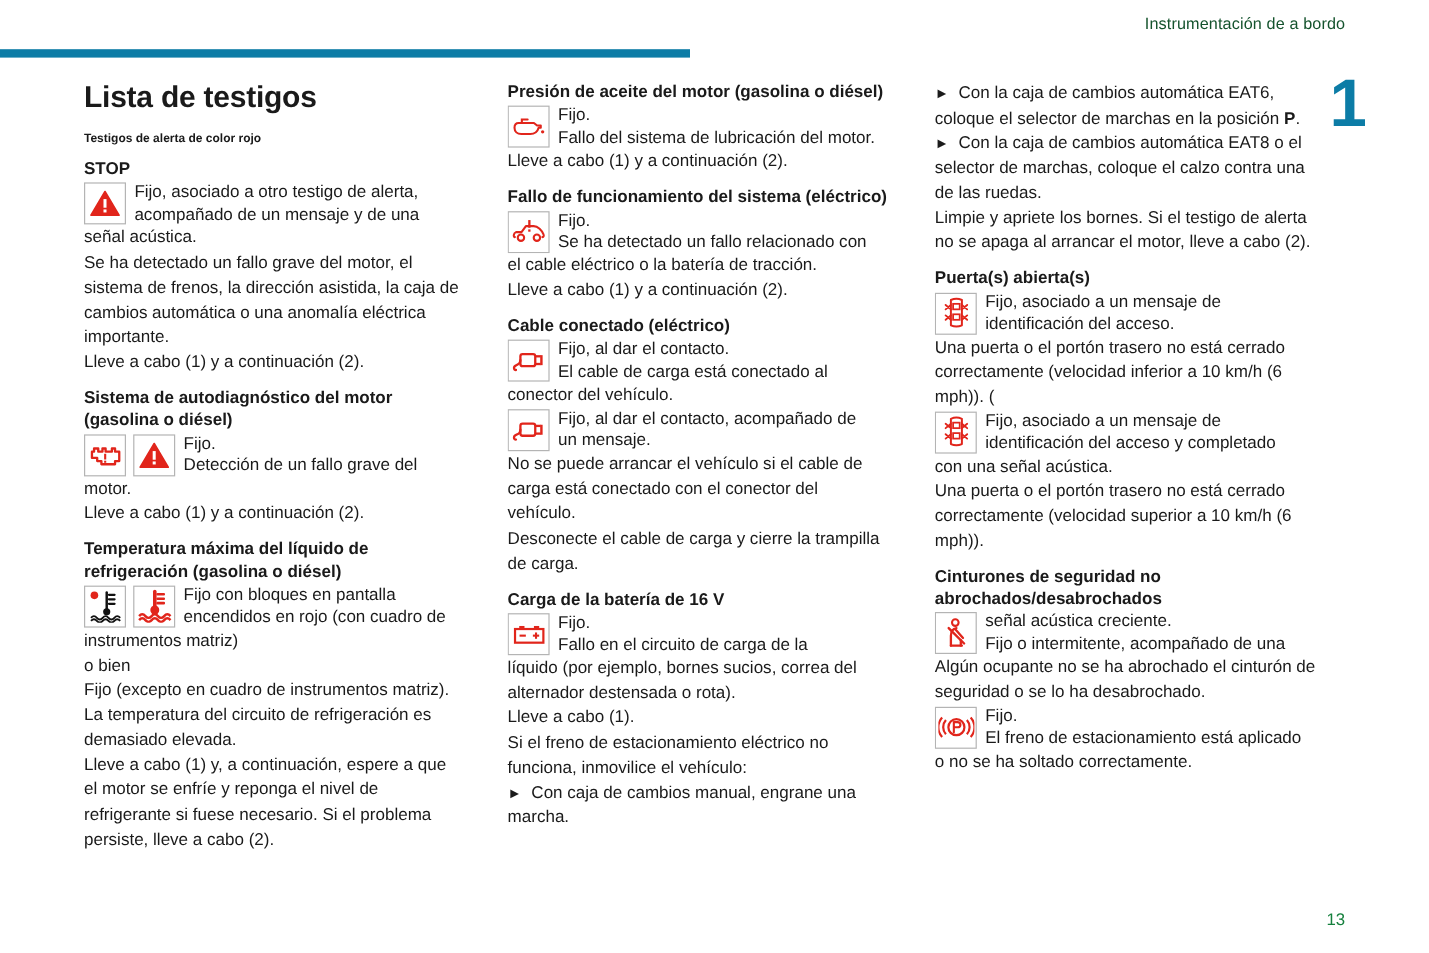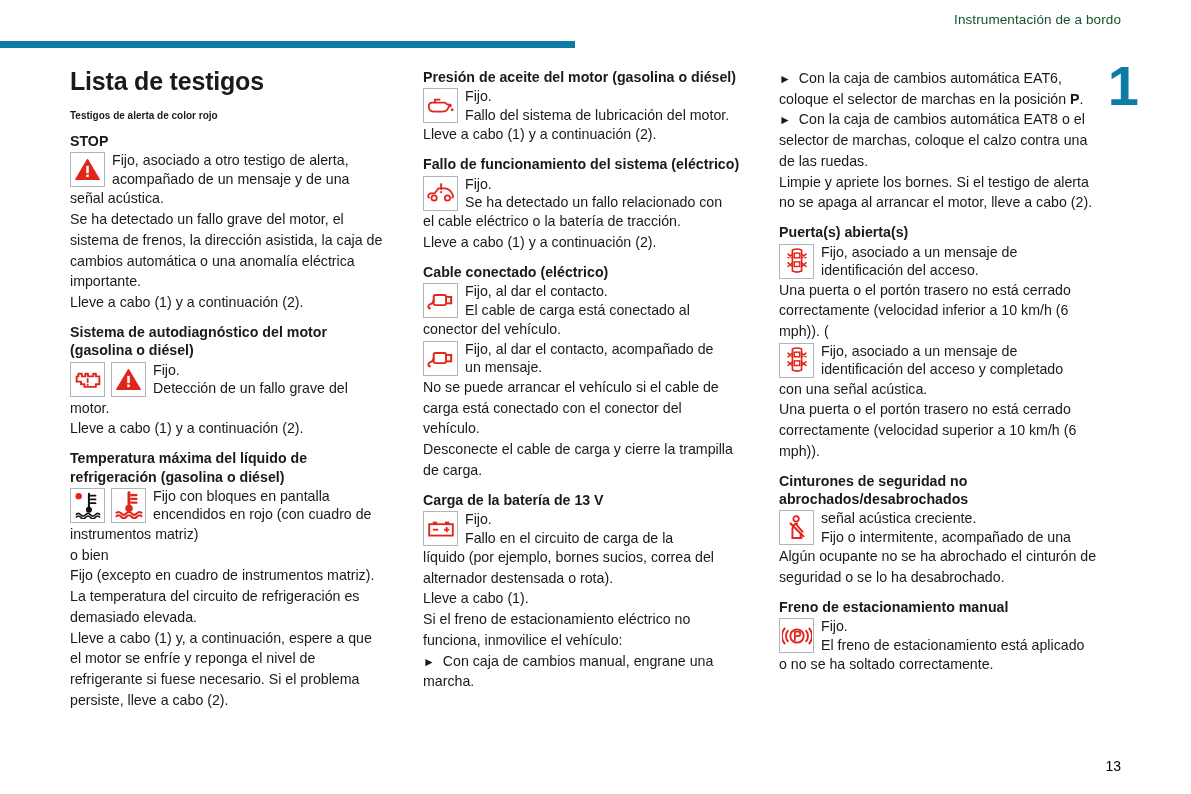--- a/index.html
+++ b/index.html
@@ -40,21 +40,21 @@
     font-weight: bold;
     color: #0c7ca6;
     line-height: 1;
     font-family: "Liberation Sans", sans-serif;
   }
   .folio {
     position: absolute;
     bottom: 20px;
     right: 70px;
     font-size: 14px;
-    color: #000000;
+    color: #15803d;
     font-weight: normal;
   }
 
   
   .page {
     position: absolute;
     top: 68px;
     left: 70px;
     width: 1060px;
     display: flex;
@@ -287,21 +287,21 @@
         <span class="icon-text">
           <span class="l">Fijo, al dar el contacto, acompañado de</span>
           <span class="l">un mensaje.</span>
         </span>
       </div>
       <p class="after">No se puede arrancar el vehículo si el cable de carga está conectado con el conector del vehículo.</p>
       <p>Desconecte el cable de carga y cierre la trampilla de carga.</p>
     </div>
 
     <div class="block">
-      <h3 class="tell">Carga de la batería de 13 V</h3>
+      <h3 class="tell">Carga de la batería de 16 V</h3>
       <div class="icon-para">
         <span class="icon-box">
           <svg width="28" height="20" viewBox="0 0 32 22">
             <rect x="2.5" y="5.5" width="27" height="13" fill="none" stroke="#e1251b" stroke-width="2.1"></rect>
             <rect x="6.5" y="2.6" width="5" height="3" fill="#e1251b"></rect>
             <rect x="20.5" y="2.6" width="5" height="3" fill="#e1251b"></rect>
             <rect x="6.8" y="10.8" width="6" height="2" fill="#e1251b"></rect>
             <rect x="19.5" y="10.8" width="6" height="2" fill="#e1251b"></rect>
             <rect x="21.5" y="8.8" width="2" height="6" fill="#e1251b"></rect>
           </svg>
@@ -382,21 +382,20 @@
         </span>
         <span class="icon-text">
           <span class="l">señal acústica creciente.</span>
           <span class="l">Fijo o intermitente, acompañado de una</span>
         </span>
       </div>
       <p class="after">Algún ocupante no se ha abrochado el cinturón de seguridad o se lo ha desabrochado.</p>
     </div>
 
     <div class="block">
-      <h3 class="tell">Freno de estacionamiento manual</h3>
       <div class="icon-para">
         <span class="icon-box">
           <svg width="30" height="26" viewBox="0 0 32 28">
             <circle cx="16" cy="14" r="7.2" fill="none" stroke="#e1251b" stroke-width="2"></circle>
             <path d="M13.7,18.6 L13.7,9.4 L17,9.4 Q19.6,9.4 19.6,11.8 Q19.6,14.1 17,14.1 L13.7,14.1" fill="none" stroke="#e1251b" stroke-width="1.9" stroke-linejoin="round" stroke-linecap="round"></path>
             <path d="M6.6,7.6 A9.6,9.6 0 0 0 6.6,20.4" fill="none" stroke="#e1251b" stroke-width="2"></path>
             <path d="M3.2,5.2 A13,13 0 0 0 3.2,22.8" fill="none" stroke="#e1251b" stroke-width="2"></path>
             <path d="M25.4,7.6 A9.6,9.6 0 0 1 25.4,20.4" fill="none" stroke="#e1251b" stroke-width="2"></path>
             <path d="M28.8,5.2 A13,13 0 0 1 28.8,22.8" fill="none" stroke="#e1251b" stroke-width="2"></path>
           </svg>

